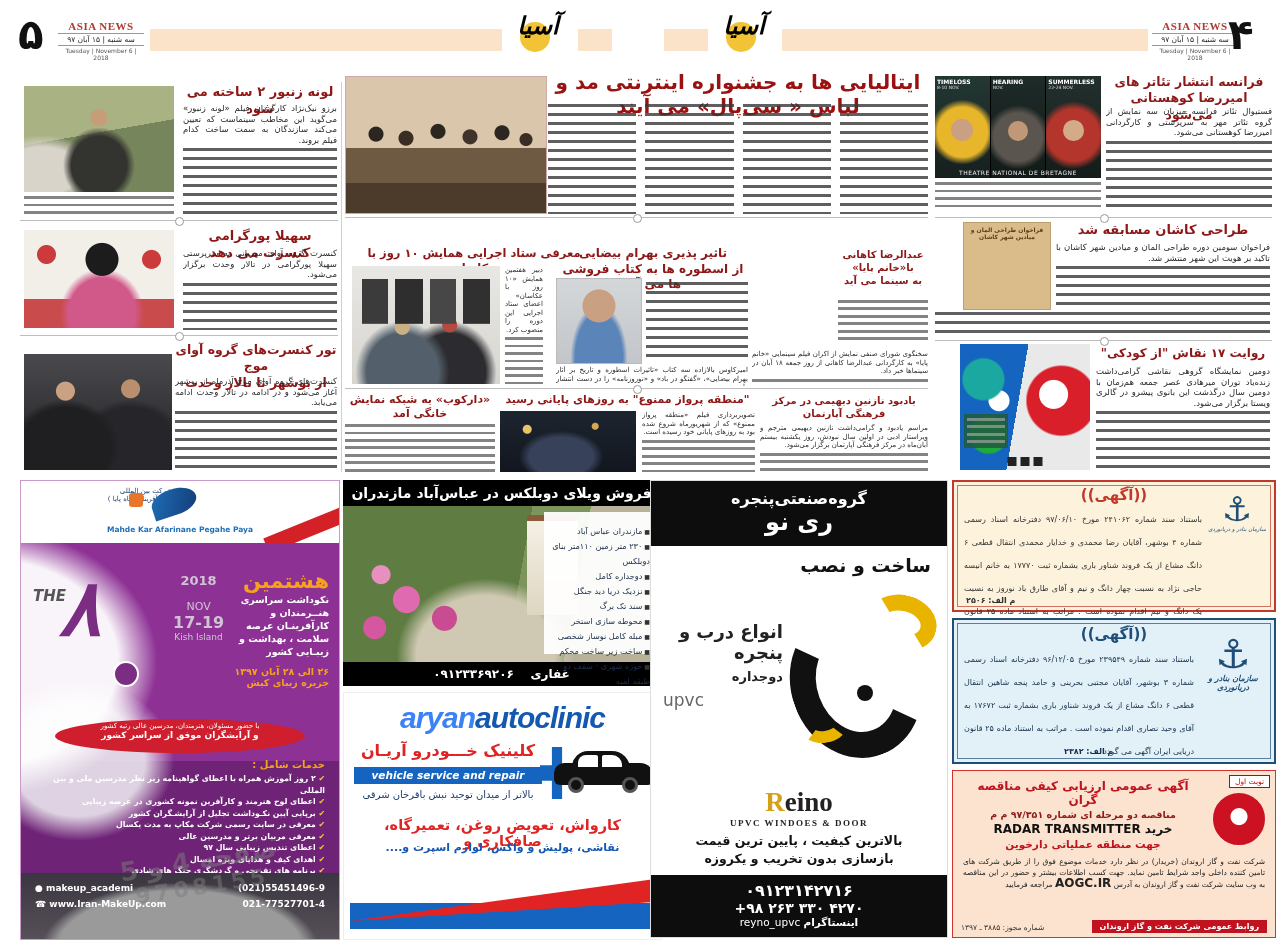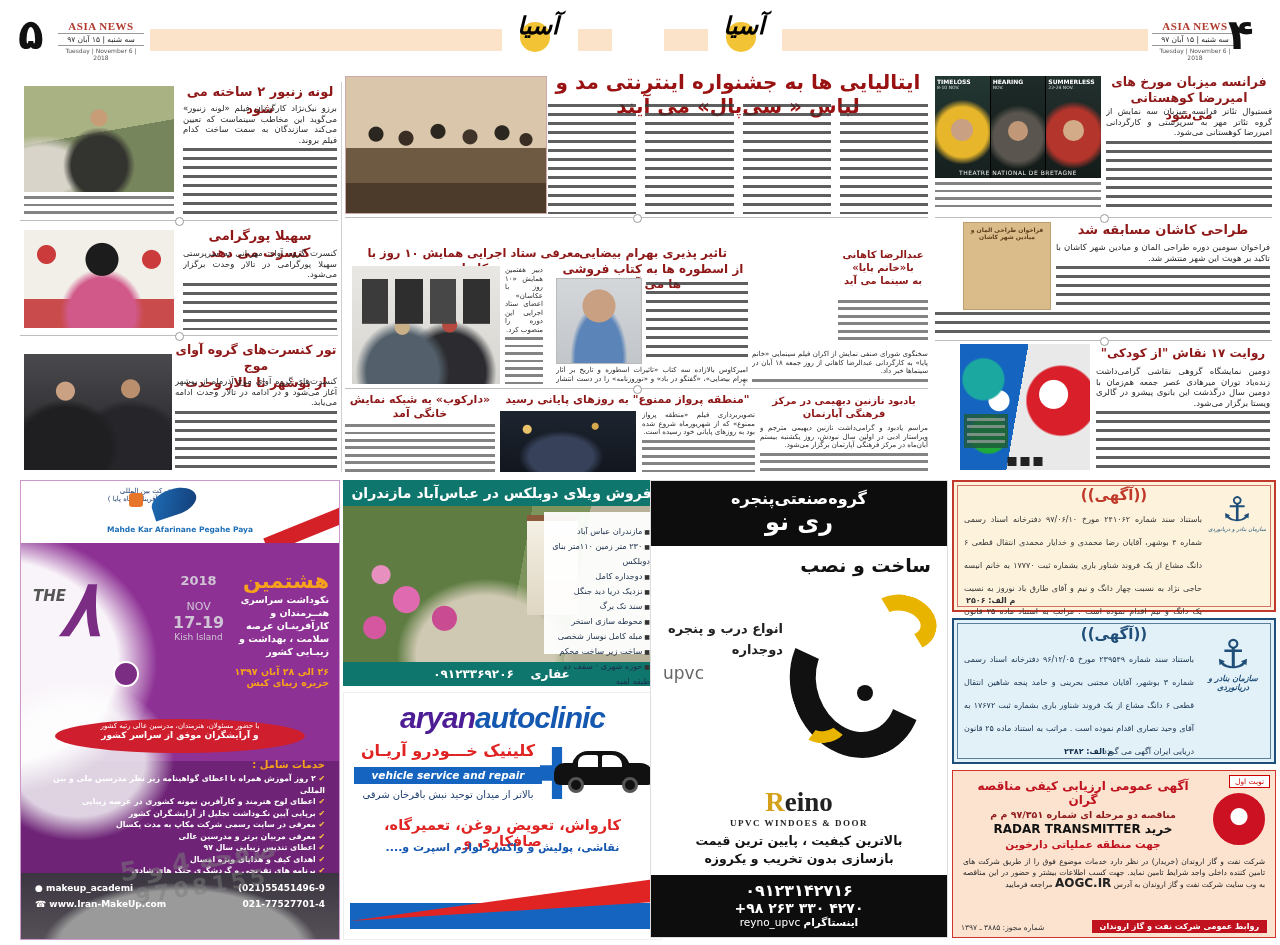--- a/index.html
+++ b/index.html
@@ -24,21 +24,21 @@
   .bodyblock{display:flex;flex-direction:column;overflow:hidden;}
   .bodyblock .fill{flex:1;}
   .cols{display:flex;gap:9px;direction:rtl;}
   .cols>div{flex:1;}
   .div-h{border-top:1px solid #bdbdbd;}
   .div-h::after{content:"";position:absolute;left:50%;top:-4px;width:7px;height:7px;margin-left:-4px;
                 border:1px solid #9a9a9a;border-radius:50%;background:#fff;}
   .vr{border-left:1px solid #cfcfcf;}
   .ph{overflow:hidden;}
   
-  .villa-head,.villa-foot{background:#0f766e;color:#fff;font-weight:bold;text-align:center;direction:rtl;}
+  .villa-head,.villa-foot{background:#000000;color:#fff;font-weight:bold;text-align:center;direction:rtl;}
   .villa-list{direction:rtl;font-size:8.2px;line-height:15px;color:#1c2f4a;text-align:right;}
   .villa-list div::before{content:"■ ";color:#333;font-size:6px;}
   .aryan-en{font-style:italic;font-weight:bold;font-size:30px;font-family:"Liberation Sans",sans-serif;letter-spacing:-1px;}
   .notice{box-sizing:border-box;}
   .notice .inner{position:absolute;inset:3px;border:1px solid currentColor;pointer-events:none;opacity:.7;}
   .notice .body{font-size:8px;line-height:23px;text-align:justify;direction:rtl;}
   .chk{direction:rtl;text-align:right;color:#fff;font-size:7.8px;line-height:11.5px;font-weight:bold;}
   .chk::before{content:"✔ ";color:#f6c13d;}
   .wm{color:#7d7d7d;opacity:.5;font-weight:bold;transform:rotate(-9deg);text-align:center;line-height:1.1;}
 </style>
@@ -213,21 +213,21 @@
       <div style="flex:1;position:relative;background:radial-gradient(circle at 50% 58%, #b3352c 0 40%, transparent 52%),linear-gradient(#23302d,#141c1a);">
         <div style="color:#fff;font-size:6px;font-weight:bold;padding:2px 2px 0;">SUMMERLESS</div>
         <div style="color:#ddd;font-size:4.5px;padding:0 2px;">22-24 NOV.</div>
         <div style="position:absolute;left:31%;top:43%;width:38%;height:21%;border-radius:50%;background:#d3ab88;"></div>
       </div>
     </div>
     <div style="position:absolute;left:0;right:0;bottom:2px;text-align:center;color:#eee;font-size:6px;letter-spacing:.5px;">THEATRE NATIONAL DE BRETAGNE</div>
   </div>
   <div class="abs ft-s" style="left:935px;top:182px;width:166px;height:30px;"></div>
   <div class="abs hl" style="left:1106px;top:74px;width:166px;font-size:12.5px;">
-    <div>فرانسه میزبان مورخ های</div>
+    <div>فرانسه انتشار تئاتر های</div>
     <div>امیررضا کوهستانی می‌شود</div>
   </div>
   <div class="abs bodyblock" style="left:1106px;top:106px;width:166px;height:106px;">
     <p class="lead">فستیوال تئاتر فرانسه میزبان سه نمایش از گروه تئاتر مهر به سرپرستی و کارگردانی امیررضا کوهستانی می‌شود.</p>
     <div class="ft fill"></div>
   </div>
   <div class="abs div-h" style="left:935px;top:217px;width:337px;"></div>
 
   <div class="abs ph" style="left:963px;top:222px;width:86px;height:86px;border:1px solid #b9a06e;background:
        radial-gradient(circle at 30% 70%, #6e4e2a 0 10px, transparent 11px),
@@ -353,21 +353,21 @@
       </div>
     </div>
     <div class="villa-foot" style="height:24px;line-height:24px;font-size:12px;">
       <span>غفاری</span>&nbsp;&nbsp;&nbsp;
       <span>۰۹۱۲۳۳۶۹۲۰۶</span>
     </div>
   </div>
 
   <div class="abs" style="left:343px;top:692px;width:317px;height:246px;background:#fff;border:1px solid #eee;">
     <div style="text-align:center;margin-top:8px;">
-      <span class="aryan-en" style="color:#4c1d95;">aryan</span><span class="aryan-en" style="color:#1558b0;">autoclinic</span>
+      <span class="aryan-en" style="color:#3b82f6;">aryan</span><span class="aryan-en" style="color:#1558b0;">autoclinic</span>
     </div>
     <div style="position:absolute;left:14px;top:48px;width:180px;text-align:center;color:#e02424;font-weight:bold;font-size:16px;direction:rtl;">کلینیک خـــودرو آریـان</div>
     <div style="position:absolute;left:10px;top:74px;width:188px;height:17px;background:#1565c0;color:#fff;font-style:italic;font-weight:bold;font-size:10.5px;text-align:center;line-height:17px;">vehicle service and repair</div>
     <div style="position:absolute;left:10px;top:96px;width:188px;text-align:center;color:#1a3c6e;font-size:10px;direction:rtl;">بالاتر از میدان توحید نبش باقرخان شرقی</div>
     <div style="position:absolute;left:196px;top:54px;width:34px;height:52px;background:#1565c0;clip-path:polygon(35% 0,65% 0,65% 35%,100% 35%,100% 65%,65% 65%,65% 100%,35% 100%,35% 65%,0 65%,0 35%,35% 35%);"></div>
     <div style="position:absolute;left:210px;top:46px;width:100px;height:60px;">
       <div style="position:absolute;left:0;bottom:14px;width:100px;height:22px;background:#111;border-radius:10px 14px 6px 6px;"></div>
       <div style="position:absolute;left:18px;bottom:30px;width:58px;height:18px;background:#111;border-radius:16px 18px 0 0;"></div>
       <div style="position:absolute;left:24px;bottom:32px;width:20px;height:12px;background:#fff;border-radius:8px 2px 0 0;"></div>
       <div style="position:absolute;left:48px;bottom:32px;width:20px;height:12px;background:#fff;border-radius:2px 10px 0 0;"></div>
@@ -382,21 +382,21 @@
     </div>
   </div>
 
   <div class="abs" style="left:650px;top:480px;width:298px;height:458px;background:#fff;border:1px solid #ddd;box-sizing:border-box;">
     <div style="background:#0d0d0d;color:#fff;text-align:center;padding:8px 0 10px;">
       <div style="font-size:16px;font-weight:bold;direction:rtl;">گروه‌صنعتی‌پنجره</div>
       <div style="font-size:24px;font-weight:bold;direction:rtl;">ری نو</div>
     </div>
     <div style="text-align:right;padding:8px 16px 0;font-size:19px;font-weight:bold;direction:rtl;color:#111;">ساخت و نصب</div>
     <div style="position:absolute;left:12px;top:140px;width:120px;direction:rtl;text-align:right;">
-      <div style="font-size:13px;font-weight:bold;">انواع درب و پنجره</div>
+      <div style="font-size:18px;font-weight:bold;">انواع درب و پنجره</div>
       <div style="font-size:13px;font-weight:bold;margin-top:6px;">دوجداره</div>
       <div style="font-size:17px;color:#666;margin-top:6px;text-align:left;">upvc</div>
     </div>
     <div style="position:absolute;left:120px;top:108px;width:170px;height:190px;">
       <div style="position:absolute;left:20px;top:20px;width:130px;height:150px;border-radius:50%;border:26px solid transparent;border-left-color:#111;border-bottom-color:#111;transform:rotate(-20deg);box-sizing:border-box;"></div>
       <div style="position:absolute;left:96px;top:6px;width:70px;height:56px;border-radius:50%;border:16px solid transparent;border-top-color:#e8b400;border-right-color:#e8b400;transform:rotate(14deg);box-sizing:border-box;"></div>
       <div style="position:absolute;left:30px;top:120px;width:46px;height:34px;border-radius:50%;border:12px solid transparent;border-bottom-color:#e8b400;transform:rotate(-8deg);box-sizing:border-box;"></div>
       <div style="position:absolute;left:86px;top:96px;width:16px;height:16px;border-radius:50%;background:#111;"></div>
     </div>
     <div style="position:absolute;left:0;right:0;top:306px;text-align:center;font-family:Liberation Serif, serif;">

